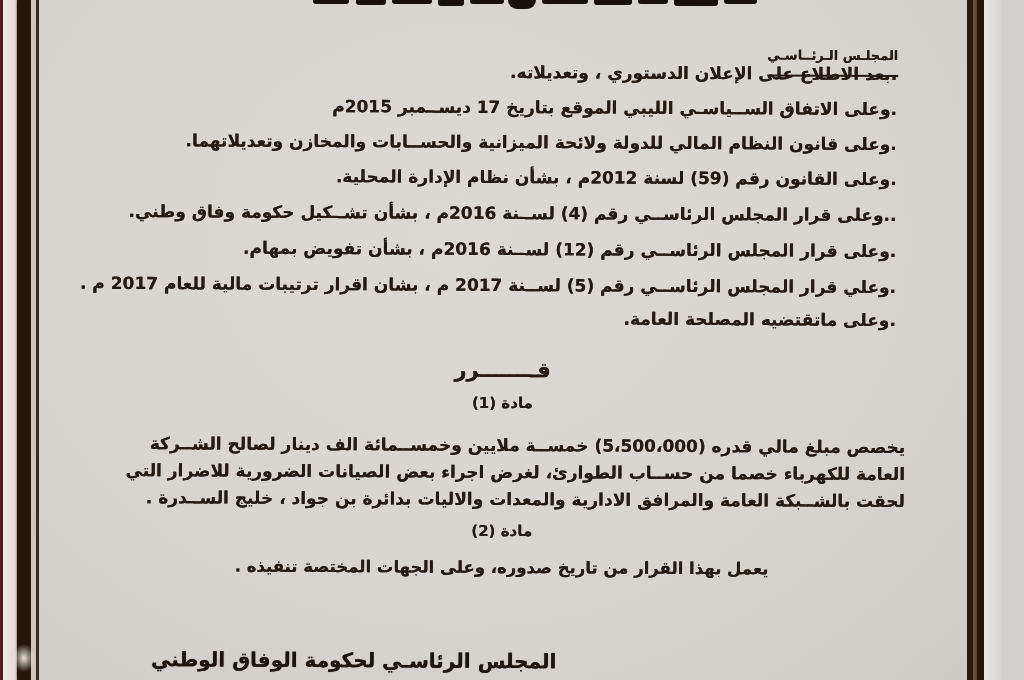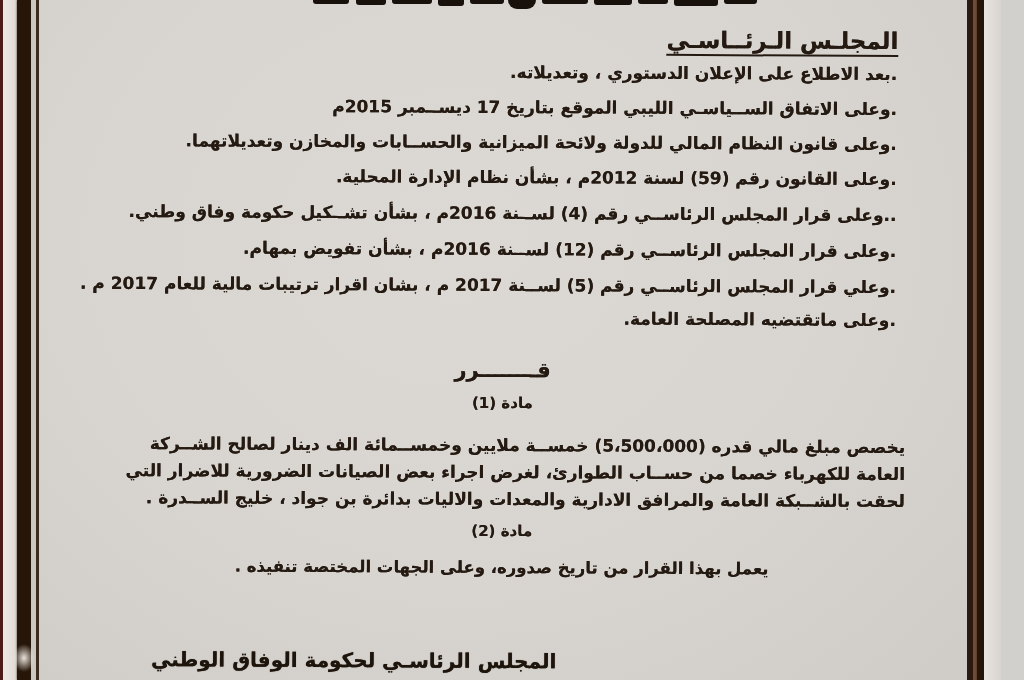--- a/index.html
+++ b/index.html
@@ -36,21 +36,21 @@
   .remnant i:nth-child(9){left:638px;width:30px;height:4px;}
   .remnant i:nth-child(10){left:674px;width:44px;height:6px;}
   .remnant i:nth-child(11){left:724px;width:33px;height:4px;}
 
   
   .content{position:absolute;left:0;top:0;width:1024px;height:680px;
            color:#241a12;transform:rotate(.3deg);transform-origin:500px 300px;
            text-shadow:0 0 .5px rgba(36,26,18,.85);}
   .content>div{position:absolute;direction:rtl;white-space:nowrap;font-weight:bold;}
 
-  .header{top:26px;right:127px;font-size:23px;border-bottom:2.5px solid #241a12;padding-bottom:1px;}
+  .header{top:46px;right:127px;font-size:13px;border-bottom:2.5px solid #241a12;padding-bottom:12px;}
 
   .pre{right:128px;font-size:17px;}
   .pre.l1{top:62px;}  .pre.l2{top:97px;}  .pre.l3{top:132px;} .pre.l4{top:167px;}
   .pre.l5{top:203px;} .pre.l6{top:239px;} .pre.l7{top:275px;} .pre.l8{top:308px;}
 
   .centered{left:39px;width:928px;text-align:center;}
   .decree-word{top:358px;font-size:21px;letter-spacing:1px;}
   .art-title-1{top:394px;font-size:15px;}
   .art-title-2{top:522px;font-size:15px;}
 

